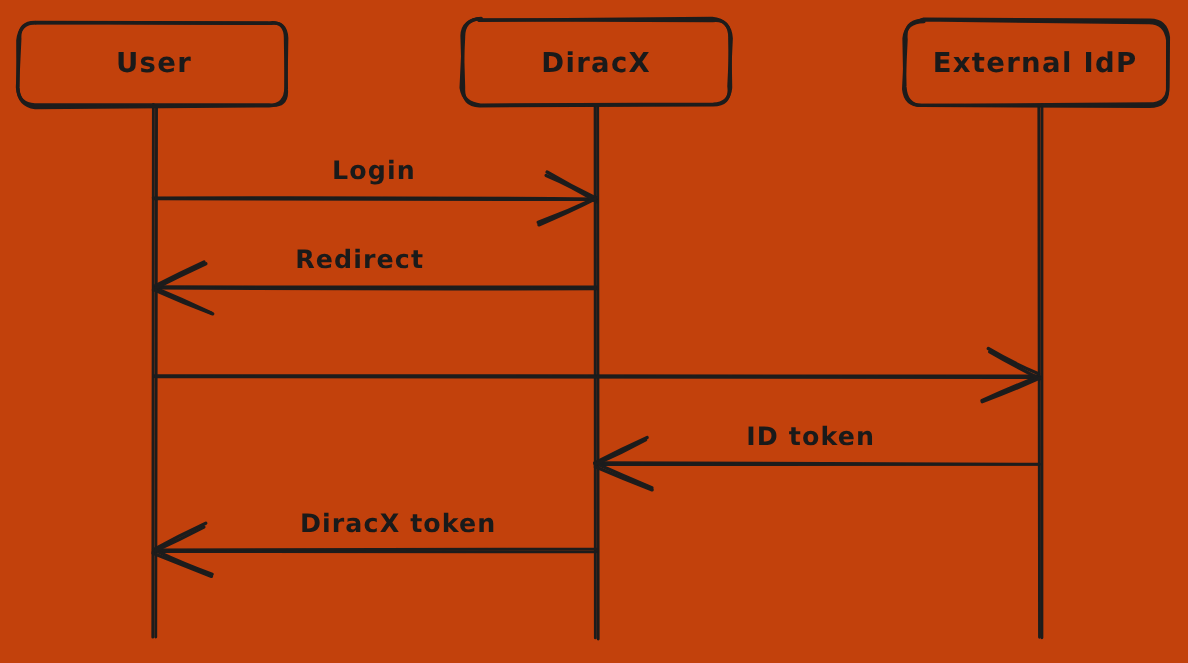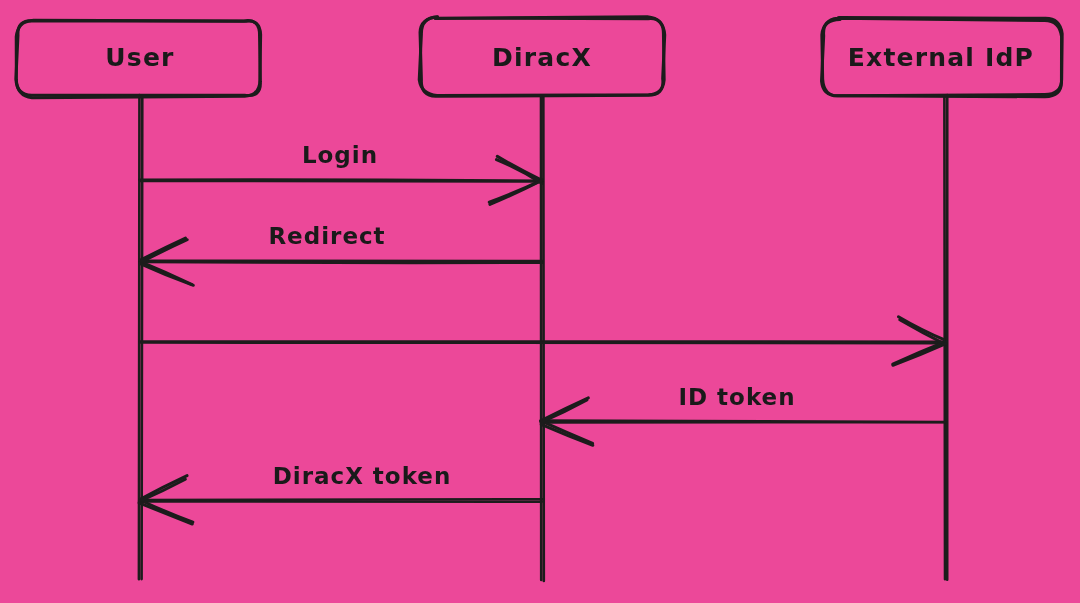--- a/index.html
+++ b/index.html
@@ -11,21 +11,21 @@
   body {
     width: 1080px;
     height: 603px;
     font-family: "DejaVu Sans", sans-serif;
     overflow: hidden;
   }
   #diagram-root {
     position: relative;
     width: 1080px;
     height: 603px;
-    background: #ec4899;
+    background: #c2410c;
   }
   svg#sketch {
     position: absolute;
     left: 0;
     top: 0;
     width: 1080px;
     height: 603px;
     display: block;
   }
   .participant-label,

